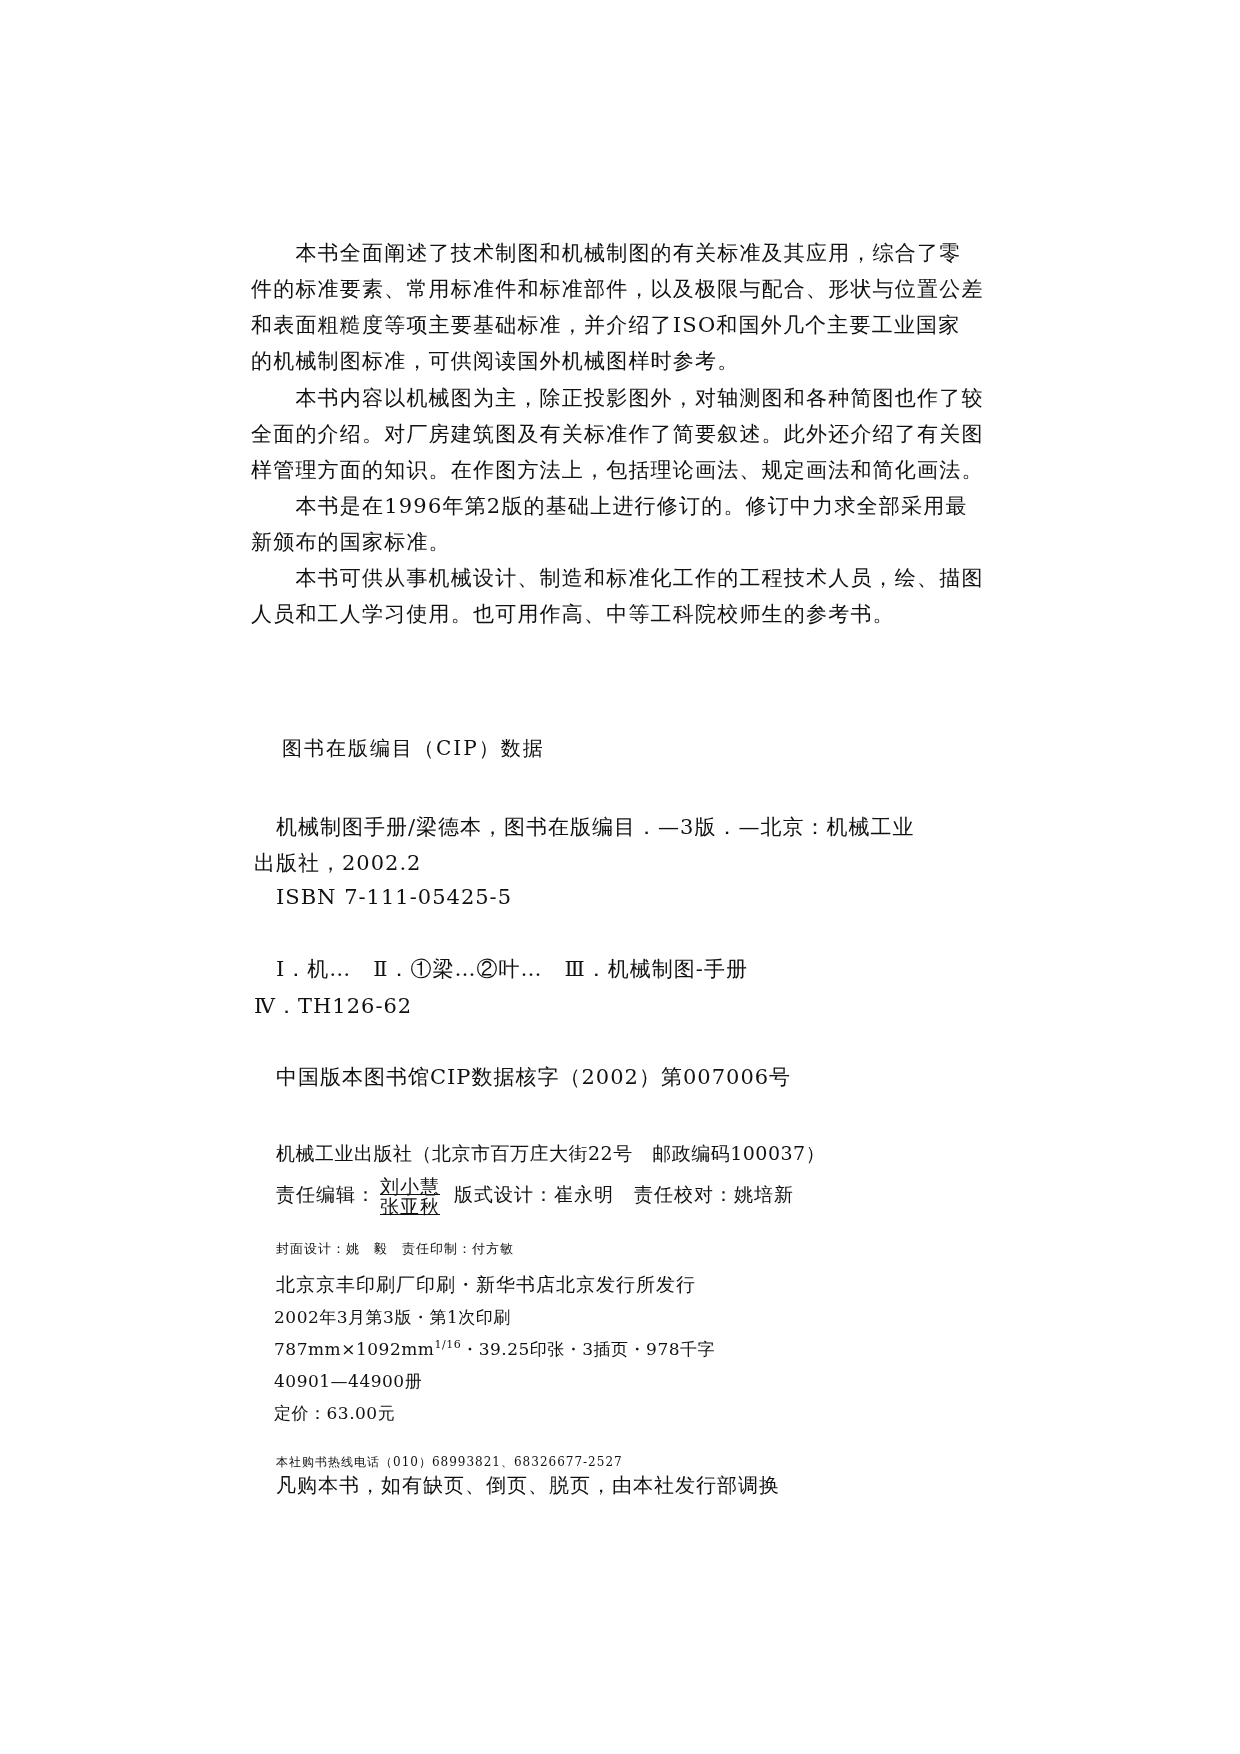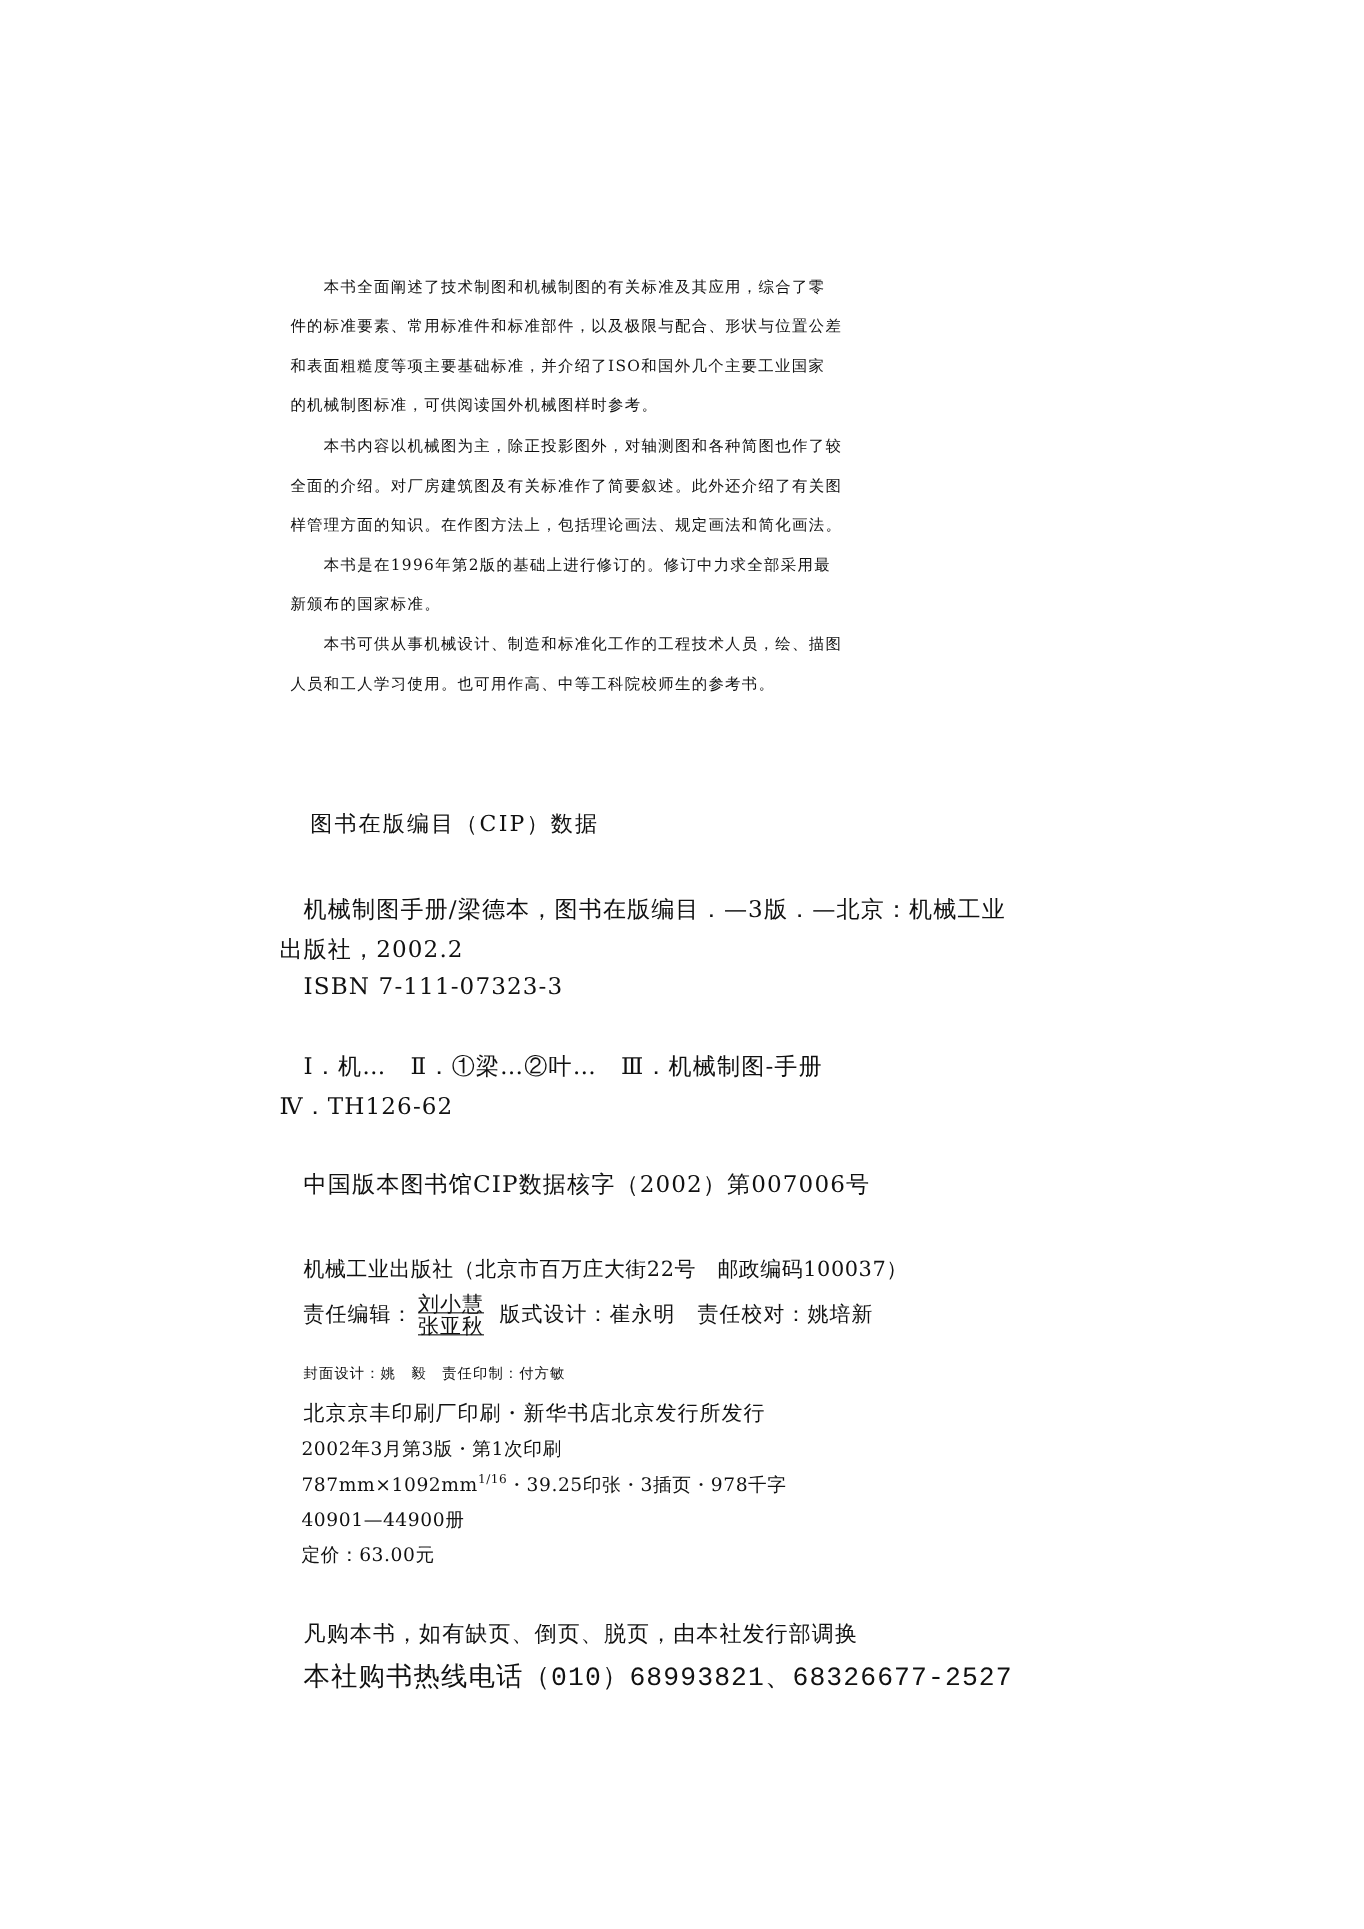--- a/index.html
+++ b/index.html
@@ -2,21 +2,21 @@
 <html><head>
   <meta charset="utf-8">
   <style>
     html, body { margin: 0; padding: 0; background: #ffffff; }
     body {
       width: 1240px; height: 1754px; position: relative; overflow: hidden;
       font-family: "DejaVu Serif", "Liberation Serif", serif;
       color: #111;
     }
     .intro p {
-      position: absolute; left: 0; margin: 16px; font-size: 14px; letter-spacing: 1.2px;
+      position: absolute; left: 0; margin: 3px; font-size: 21px; letter-spacing: 1.2px;
     }
     .intro { position: absolute; left: 248px; top: 236px; width: 752px; }
     .line { position: absolute; white-space: nowrap; font-size: 21px; letter-spacing: 1px; }
     .cip-title { font-size: 20px; letter-spacing: 2px; }
     .small { font-size: 17px; letter-spacing: 0.5px; }
     .stack { display: inline-block; vertical-align: middle; line-height: 20px; font-size: 19px; margin: 0 14px 0 4px; text-decoration: underline; }
     .stack span { display: block; }
     sup.frac { font-size: 11px; }
   </style>
 </head>
@@ -33,35 +33,35 @@
   <p style="top:253px">　　本书是在1996年第2版的基础上进行修订的。修订中力求全部采用最</p>
   <p style="top:289px">新颁布的国家标准。</p>
   <p style="top:325px">　　本书可供从事机械设计、制造和标准化工作的工程技术人员，绘、描图</p>
   <p style="top:361px">人员和工人学习使用。也可用作高、中等工科院校师生的参考书。</p>
 </div>
 
 <div>
   <div class="line cip-title" style="left:282px; top:735px;">图书在版编目（CIP）数据</div>
   <div class="line" style="left:276px; top:813px;">机械制图手册/梁德本，图书在版编目．—3版．—北京：机械工业</div>
   <div class="line" style="left:254px; top:849px;">出版社，2002.2</div>
-  <div class="line" style="left:276px; top:885px;">ISBN 7-111-07323-3</div>
+  <div class="line" style="left:276px; top:885px;">ISBN 7-111-05425-5</div>
   <div class="line" style="left:276px; top:955px;">Ⅰ．机…　Ⅱ．①梁…②叶…　Ⅲ．机械制图-手册</div>
   <div class="line" style="left:254px; top:992px;">Ⅳ．TH126-62</div>
   <div class="line" style="left:276px; top:1063px;">中国版本图书馆CIP数据核字（2002）第007006号</div>
 </div>
 
 <div>
   <div class="line small" style="left:276px; top:1141px; font-size:19px;">机械工业出版社（北京市百万庄大街22号　邮政编码100037）</div>
   <div class="line" style="left:276px; top:1176px; font-size:19px;">
     <span>责任编辑：</span><span class="stack"><span>刘小慧</span><span>张亚秋</span></span><span>版式设计：崔永明</span>　<span>责任校对：姚培新</span>
   </div>
   <div class="line" style="left:276px; top:1240px; font-size:13px;">封面设计：姚　毅　责任印制：付方敏</div>
   <div class="line" style="left:276px; top:1272px; font-size:19px;">北京京丰印刷厂印刷・新华书店北京发行所发行</div>
   <div class="line small" style="left:274px; top:1306px;">2002年3月第3版・第1次印刷</div>
   <div class="line small" style="left:274px; top:1338px;"><span>787mm×1092mm</span><sup class="frac">1/16</sup><span>・39.25印张・3插页・978千字</span></div>
   <div class="line small" style="left:274px; top:1370px;">40901—44900册</div>
   <div class="line small" style="left:274px; top:1402px;">定价：63.00元</div>
 </div>
 
 <div>
   <div class="line" style="left:276px; top:1472px; font-size:20px;">凡购本书，如有缺页、倒页、脱页，由本社发行部调换</div>
-  <div class="line" style="left:276px; top:1508px; font-size:24px;font-family:Liberation Mono, monospace;">本社购书热线电话（010）68993821、68326677-2527</div>
+  <div class="line" style="left:276px; top:1454px; font-size:12px;">本社购书热线电话（010）68993821、68326677-2527</div>
 </div>
 
 </body></html>

